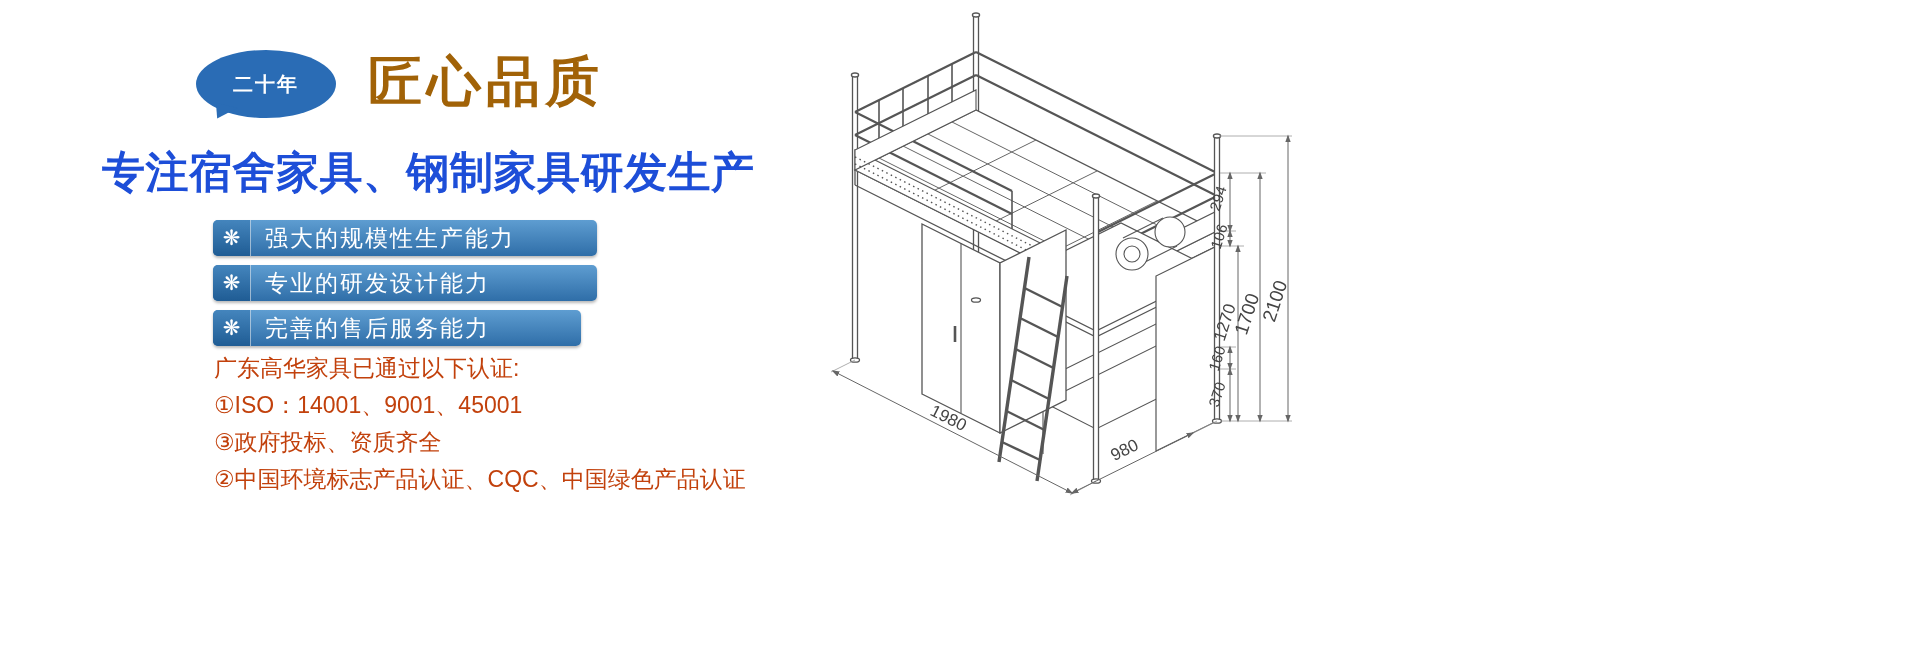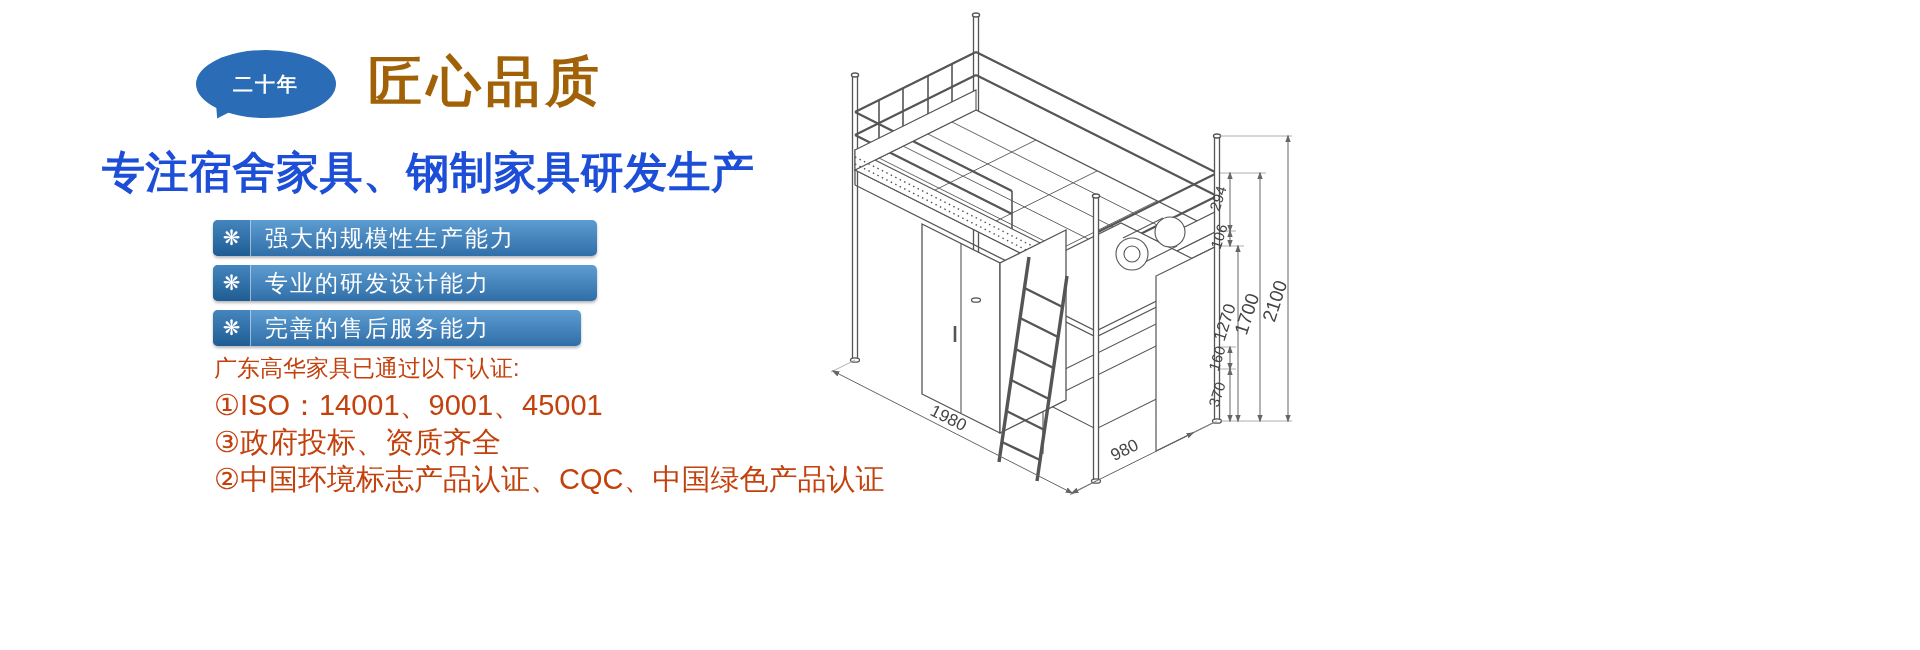--- a/index.html
+++ b/index.html
@@ -48,21 +48,21 @@
     width:38px; height:36px; border-radius:5px 0 0 5px;
     background:linear-gradient(#4485bd,#1f5c94);
     display:flex; align-items:center; justify-content:center;
     color:#fff; font-size:21px; border-right:1px solid rgba(255,255,255,.55);
   }
   .feature .lbl { color:#fff; font-size:23px; padding:0 20px 0 14px; letter-spacing:2px; white-space:nowrap; }
 
   
   .certs { position:absolute; left:214px; top:350px; color:#c2410c; }
   .certs .certs-heading { font-size:23px; line-height:37px; }
-  .certs .cert-line { font-size:29px; line-height:37px; }
+  .certs .cert-line { font-size:23px; line-height:37px; }
 
   
   .drawing { position:absolute; left:830px; top:8px; width:545px; height:580px; }
   svg text { font-family:"Liberation Sans","DejaVu Sans",sans-serif; fill:#444; }
 </style>
 </head>
 <body>
 
 <div class="stage">
 

